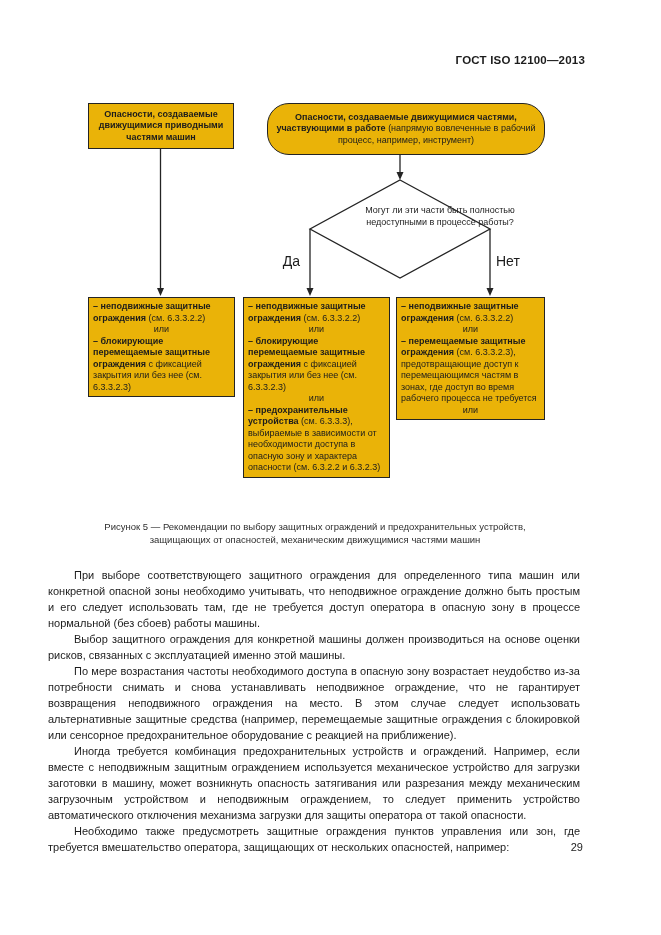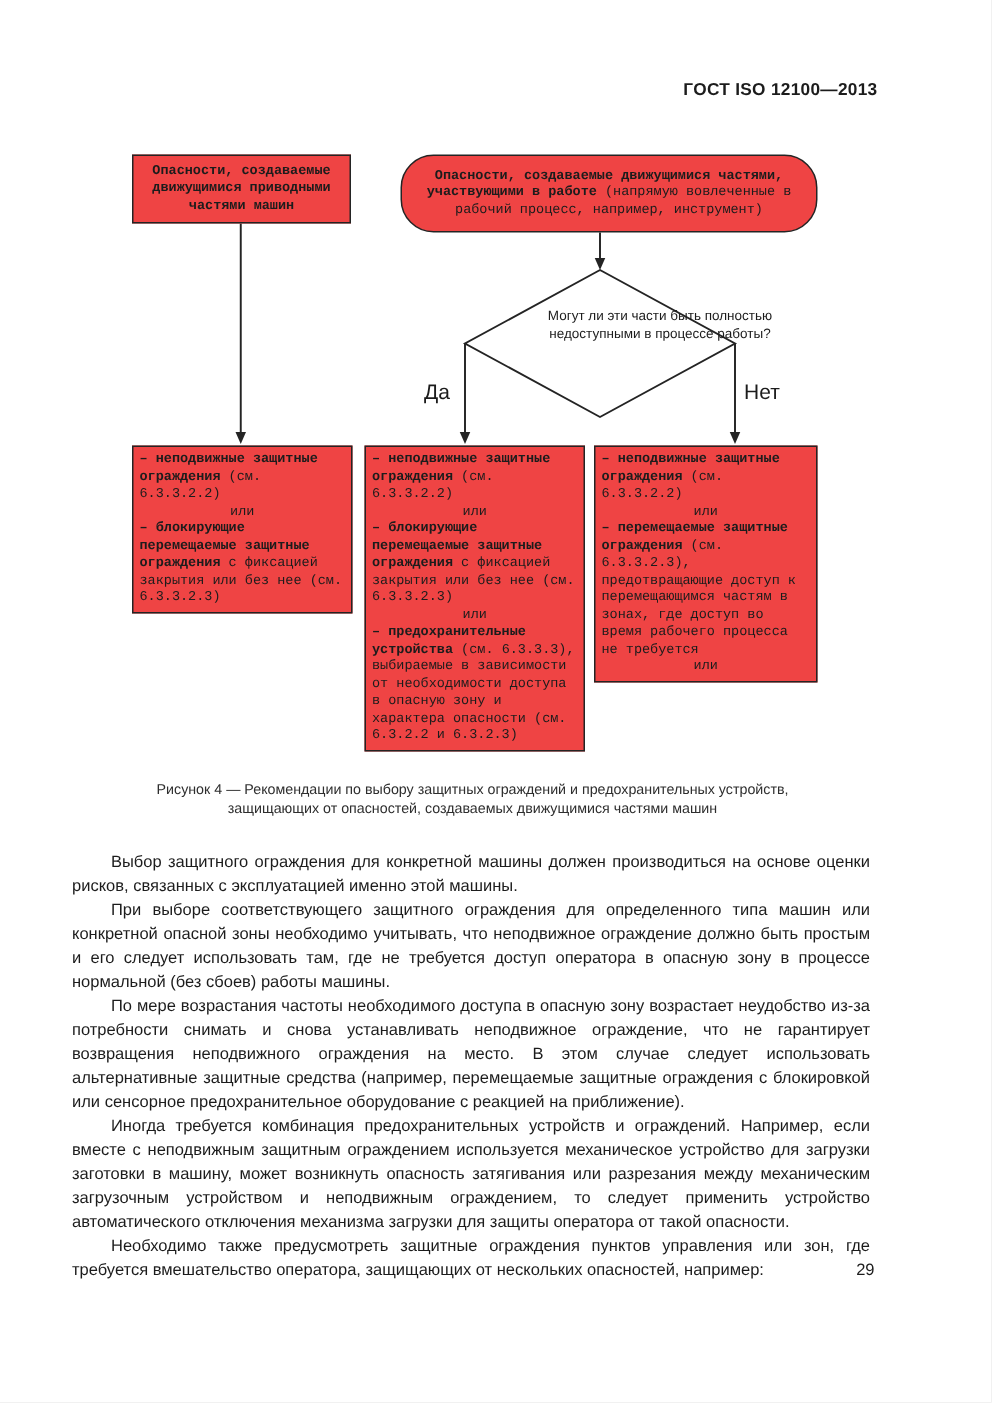--- a/index.html
+++ b/index.html
@@ -9,22 +9,22 @@
     font-family:"Liberation Sans", sans-serif;
     overflow:hidden;
   }
   .hdr{
     position:absolute;top:54px;right:76px;
     font-size:11.5px;font-weight:bold;letter-spacing:.2px;
   }
   
   .fbox{
     position:absolute;box-sizing:border-box;
-    border:1.5px solid #242424;background:#ef4444;
-    font-size:9px;line-height:11.5px;padding:3px 4px;font-family:Liberation Mono, monospace;
+    border:1.5px solid #242424;background:#eab308;
+    font-size:9px;line-height:11.5px;padding:3px 4px;
   }
   .tl{left:88px;top:103px;width:146px;height:46px;
       display:flex;align-items:center;justify-content:center;text-align:center;}
   .tr{left:267px;top:103px;width:278px;height:52px;
       display:flex;align-items:center;justify-content:center;text-align:center;border-radius:22px;}
   .b1{left:88px;top:297px;width:147px;}
   .b2{left:243px;top:297px;width:147px;}
   .b3{left:396px;top:297px;width:149px;}
   .fbox .c{text-align:center;}
   .bold{font-weight:bold;}
@@ -116,27 +116,27 @@
   <div class="fbox b3">
     <div>
         <div><span class="bold">– неподвижные защитные ограждения</span><span> (см. 6.3.3.2.2)</span></div>
         <div class="c"><span>или</span></div>
         <div><span class="bold">– перемещаемые защитные ограждения</span><span> (см. 6.3.3.2.3), предотвращающие доступ к перемещающимся частям в зонах, где доступ во время рабочего процесса не требуется</span></div>
         <div class="c"><span>или</span></div>
       </div>
   </div>
 
   <div class="cap">
-    <div>Рисунок 4 — Рекомендации по выбору защитных ограждений и предохранительных устройств,</div>
-    <div>защищающих от опасностей, создаваемых движущимися частями машин</div>
+    <div>Рисунок 5 — Рекомендации по выбору защитных ограждений и предохранительных устройств,</div>
+    <div>защищающих от опасностей, механическим движущимися частями машин</div>
   </div>
 
   <div class="bodytext">
+    <p>При выборе соответствующего защитного ограждения для определенного типа машин или конкретной опасной зоны необходимо учитывать, что неподвижное ограждение должно быть простым и его следует использовать там, где не требуется доступ оператора в опасную зону в процессе нормальной (без сбоев) работы машины.</p>
     <p>Выбор защитного ограждения для конкретной машины должен производиться на основе оценки рисков, связанных с эксплуатацией именно этой машины.</p>
-    <p>При выборе соответствующего защитного ограждения для определенного типа машин или конкретной опасной зоны необходимо учитывать, что неподвижное ограждение должно быть простым и его следует использовать там, где не требуется доступ оператора в опасную зону в процессе нормальной (без сбоев) работы машины.</p>
     <p>По мере возрастания частоты необходимого доступа в опасную зону возрастает неудобство из-за потребности снимать и снова устанавливать неподвижное ограждение, что не гарантирует возвращения неподвижного ограждения на место. В этом случае следует использовать альтернативные защитные средства (например, перемещаемые защитные ограждения с блокировкой или сенсорное предохранительное оборудование с реакцией на приближение).</p>
     <p>Иногда требуется комбинация предохранительных устройств и ограждений. Например, если вместе с неподвижным защитным ограждением используется механическое устройство для загрузки заготовки в машину, может возникнуть опасность затягивания или разрезания между механическим загрузочным устройством и неподвижным ограждением, то следует применить устройство автоматического отключения механизма загрузки для защиты оператора от такой опасности.</p>
     <p>Необходимо также предусмотреть защитные ограждения пунктов управления или зон, где требуется вмешательство оператора, защищающих от нескольких опасностей, например:</p>
   </div>
 
   <div class="pagenum">29</div>
 
 </div>
 
 </body></html>

